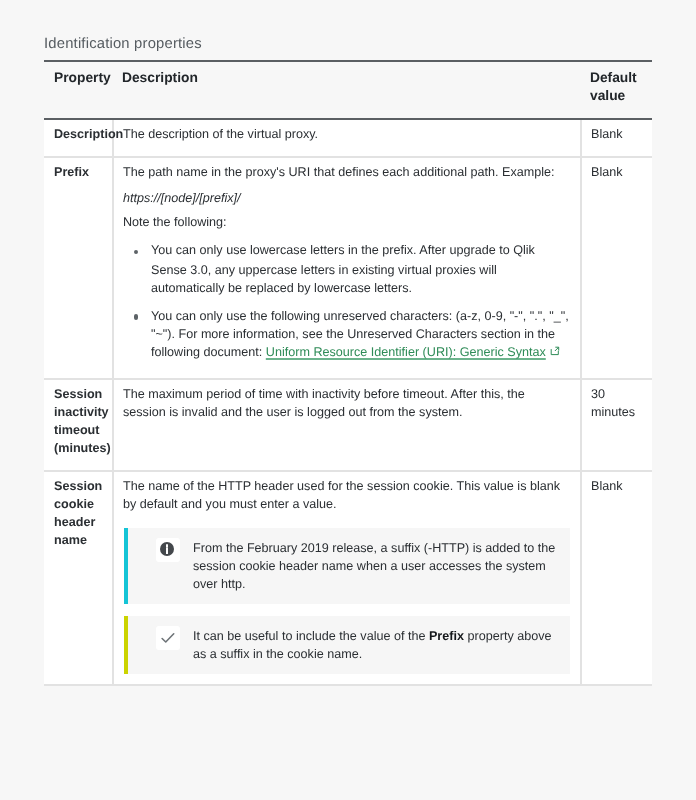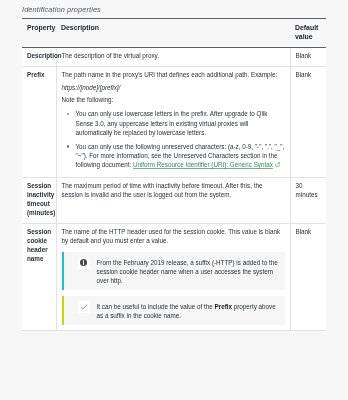--- a/index.html
+++ b/index.html
@@ -18,25 +18,25 @@
   .page {
     position: relative;
     width: 348px;
     height: 400px;
     box-sizing: border-box;
     padding: 0;
     background: #f7f7f7;
   }
 
   .doc-title {
-    font-style: italic;
     font-size: 7.4px;
     color: #555b60;
     padding: 5px 0 4px 22px;
     letter-spacing: 0.1px;
+    margin-top: 12px;
   }
 
   .table-wrap {
     margin: 0 22px 0 22px;
     background: #ffffff;
   }
 
   table.props {
     border-collapse: collapse;
     width: 304px;

